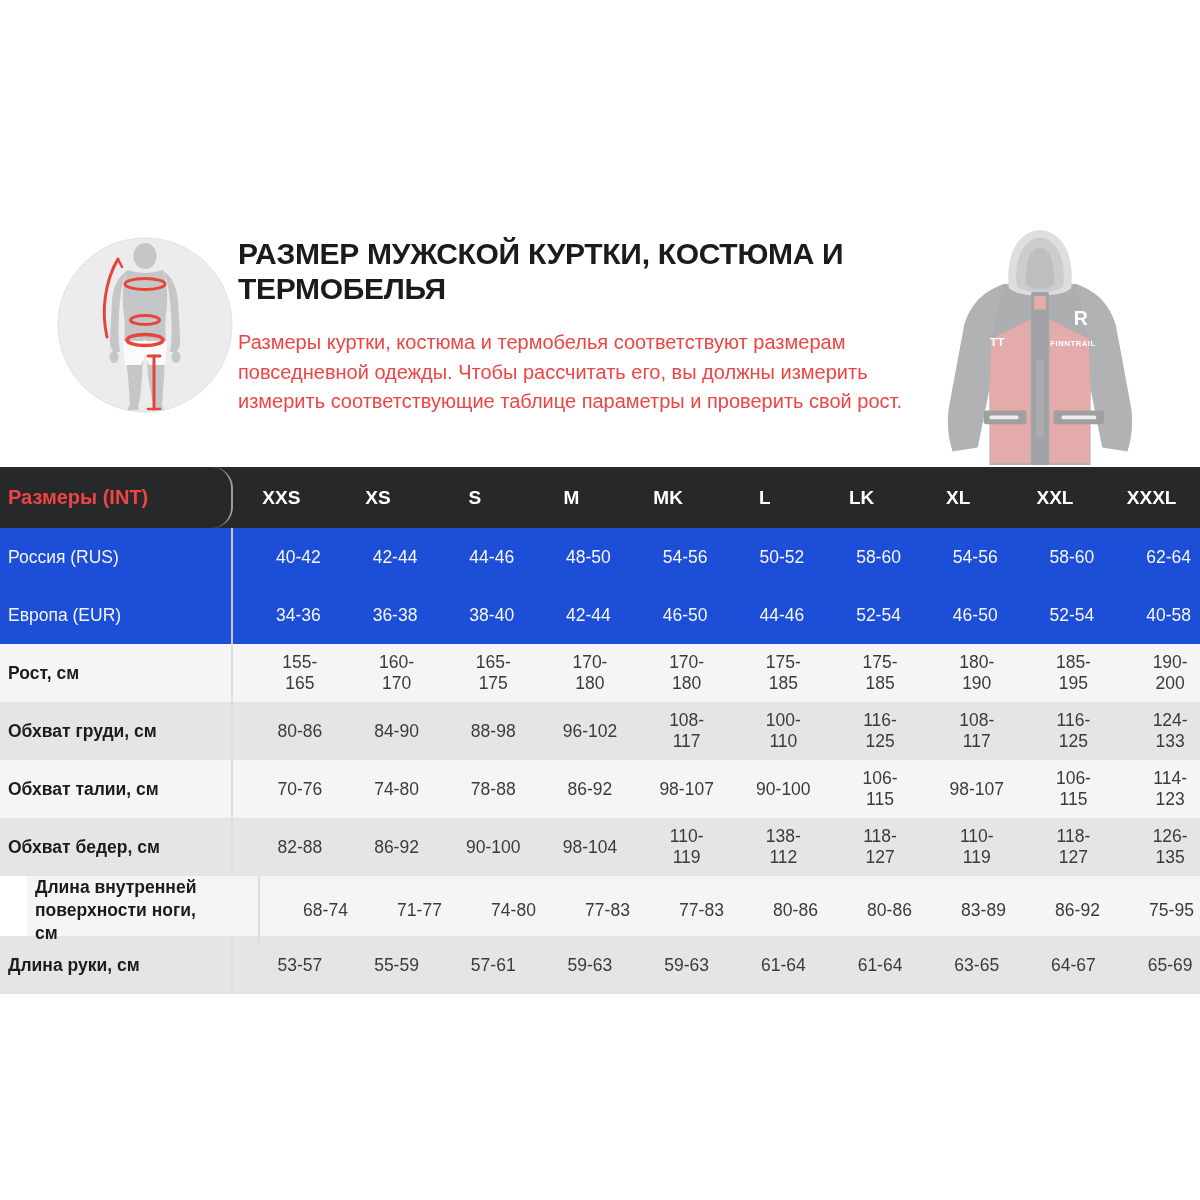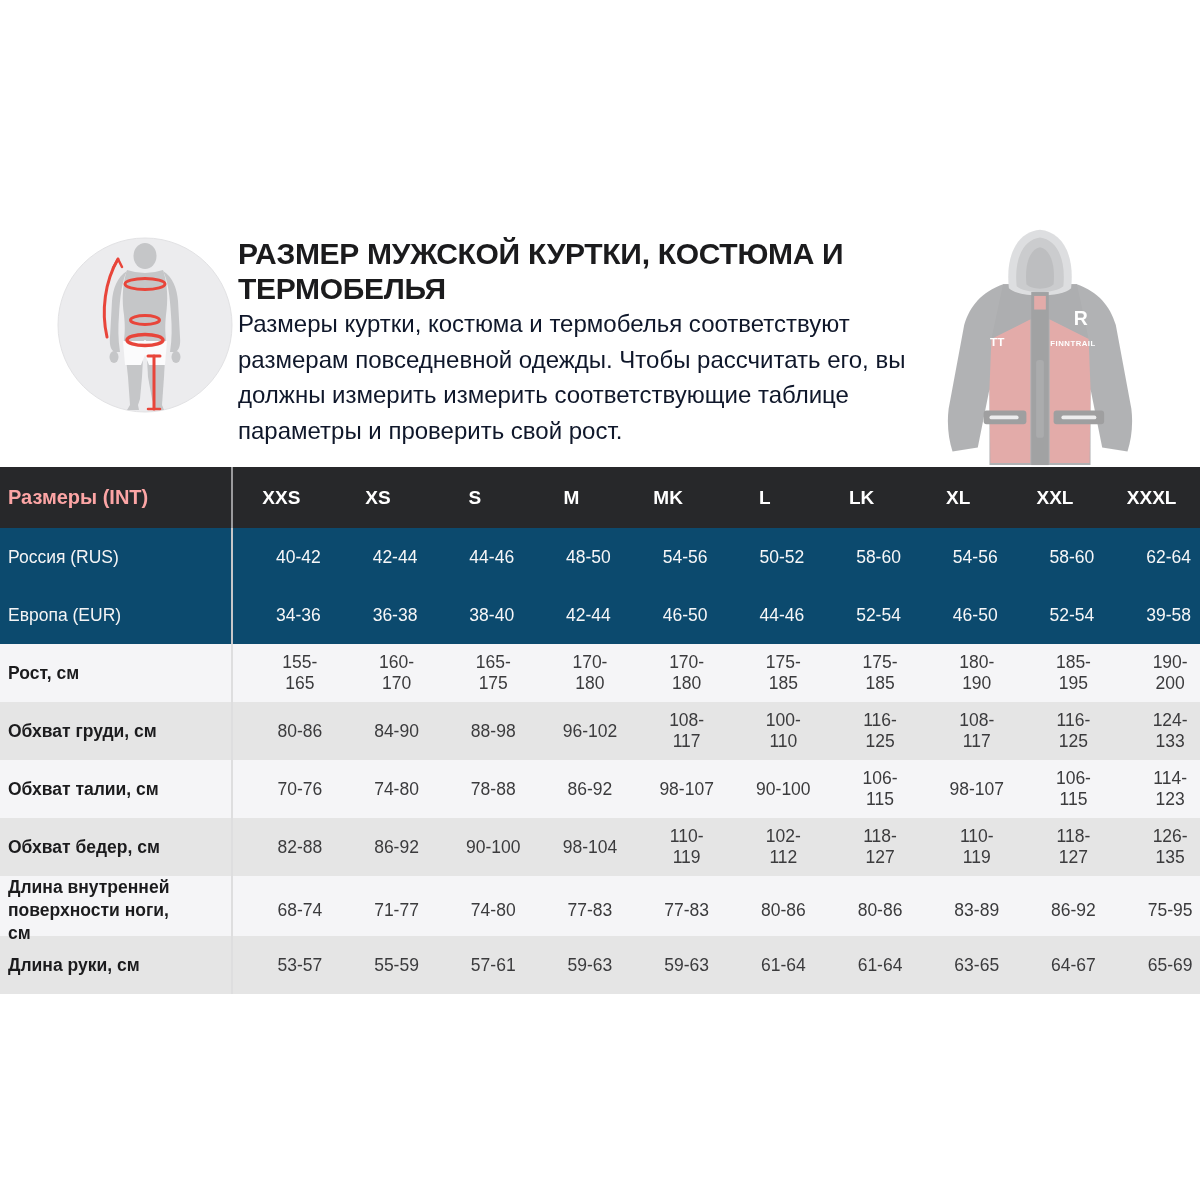--- a/index.html
+++ b/index.html
@@ -9,47 +9,47 @@
     font-family:"Liberation Sans", sans-serif; color:#1b1b1d;
   }
   .hero { position:absolute; left:0; top:0; width:1200px; height:467px; }
   .measure-badge { position:absolute; left:57px; top:237px; width:176px; height:176px; }
   .hero-text { position:absolute; left:238px; top:236px; width:700px; }
   .hero-title {
     font-size:30px; font-weight:700; line-height:1.17; color:#1b1b1d;
     letter-spacing:-0.3px; text-transform:uppercase;
   }
   .hero-desc {
-    font-size:24px; line-height:1.48; color:#0f172a;
+    margin-top:22px; font-size:20px; line-height:1.48; color:#ef4444;
   }
   .jacket-wrap { position:absolute; left:930px; top:224px; width:220px; height:243px; overflow:hidden; }
   .jacket-wrap svg { opacity:0.45; }
 
   
   .size-table { position:absolute; left:0; top:467px; width:1200px; }
   .trow { display:grid; grid-template-columns:233px repeat(10, 1fr); align-items:center; }
   .trow .cell { text-align:center; }
   .trow .label-cell { text-align:left; padding-left:8px; height:100%; display:flex; align-items:center; }
 
   .trow.head { background:#27282a; height:61px; }
-  .trow.head .label-cell { font-size:20px; font-weight:700; color:#fca5a5; border-right:2px solid #9b9b9d; }
+  .trow.head .label-cell { font-size:20px; font-weight:700; color:#ef4444; border-right:2px solid #9b9b9d;border-radius:21px; }
   .trow.head .cell { font-size:19px; font-weight:700; color:#ffffff; }
 
-  .trow.gray { background:#0c4a6e; height:58px; }
+  .trow.gray { background:#1d4ed8; height:58px; }
   .trow.gray .label-cell { font-size:17.5px; color:#f4f4f5; border-right:2px solid #c7c7c9; }
   .trow.gray .cell { font-size:17.5px; color:#f7f7f8;padding-left:34px; }
 
   .trow.stripe, .trow.white { height:58px;gap:37px; }
   .trow.stripe { background:#f5f5f7; }
   .trow.white { background:#e5e5e5; }
   .trow.stripe .label-cell, .trow.white .label-cell {
     font-size:17.5px; font-weight:700; color:#1b1b1d; border-right:2px solid #dededf;
   }
   .trow.stripe .cell, .trow.white .cell { font-size:17.5px; color:#3b3b3d; }
-  .trow.tall { height:60px; }
+  .trow.tall { height:60px;margin-left:27px; }
   .trow.tall .label-cell { line-height:1.3; padding-right:40px; }
 </style>
 </head>
 <body>
 
 <div class="hero">
 
   <div class="measure-badge">
     <svg width="176" height="176" viewBox="0 0 176 176">
       <circle cx="88" cy="88" r="87" fill="#ececee" stroke="#e2e2e4" stroke-width="1"></circle>
@@ -155,21 +155,21 @@
       <div class="label-cell">Европа (EUR)</div>
       <div class="cell">34-36</div>
       <div class="cell">36-38</div>
       <div class="cell">38-40</div>
       <div class="cell">42-44</div>
       <div class="cell">46-50</div>
       <div class="cell">44-46</div>
       <div class="cell">52-54</div>
       <div class="cell">46-50</div>
       <div class="cell">52-54</div>
-      <div class="cell">39-58</div>
+      <div class="cell">40-58</div>
     </div>
     <div class="trow stripe">
       <div class="label-cell">Рост, см</div>
       <div class="cell">155-165</div>
       <div class="cell">160-170</div>
       <div class="cell">165-175</div>
       <div class="cell">170-180</div>
       <div class="cell">170-180</div>
       <div class="cell">175-185</div>
       <div class="cell">175-185</div>
@@ -203,21 +203,21 @@
       <div class="cell">106-115</div>
       <div class="cell">114-123</div>
     </div>
     <div class="trow white">
       <div class="label-cell">Обхват бедер, см</div>
       <div class="cell">82-88</div>
       <div class="cell">86-92</div>
       <div class="cell">90-100</div>
       <div class="cell">98-104</div>
       <div class="cell">110-119</div>
-      <div class="cell">102-112</div>
+      <div class="cell">138-112</div>
       <div class="cell">118-127</div>
       <div class="cell">110-119</div>
       <div class="cell">118-127</div>
       <div class="cell">126-135</div>
     </div>
     <div class="trow stripe tall">
       <div class="label-cell">Длина внутренней поверхности ноги, см</div>
       <div class="cell">68-74</div>
       <div class="cell">71-77</div>
       <div class="cell">74-80</div>

